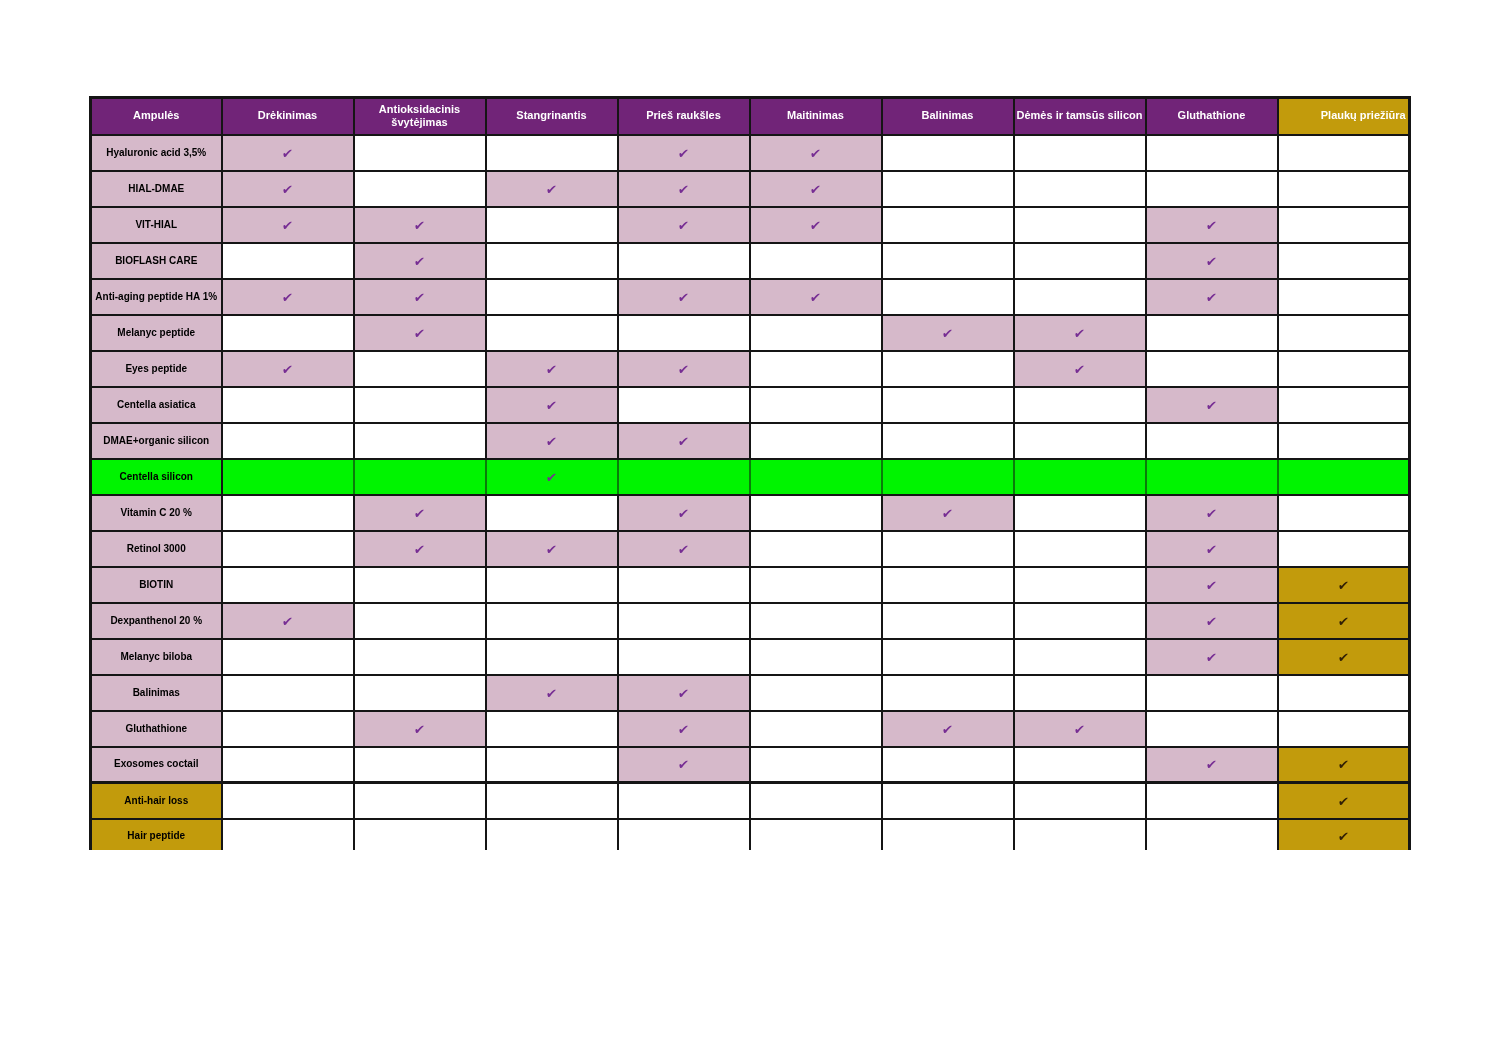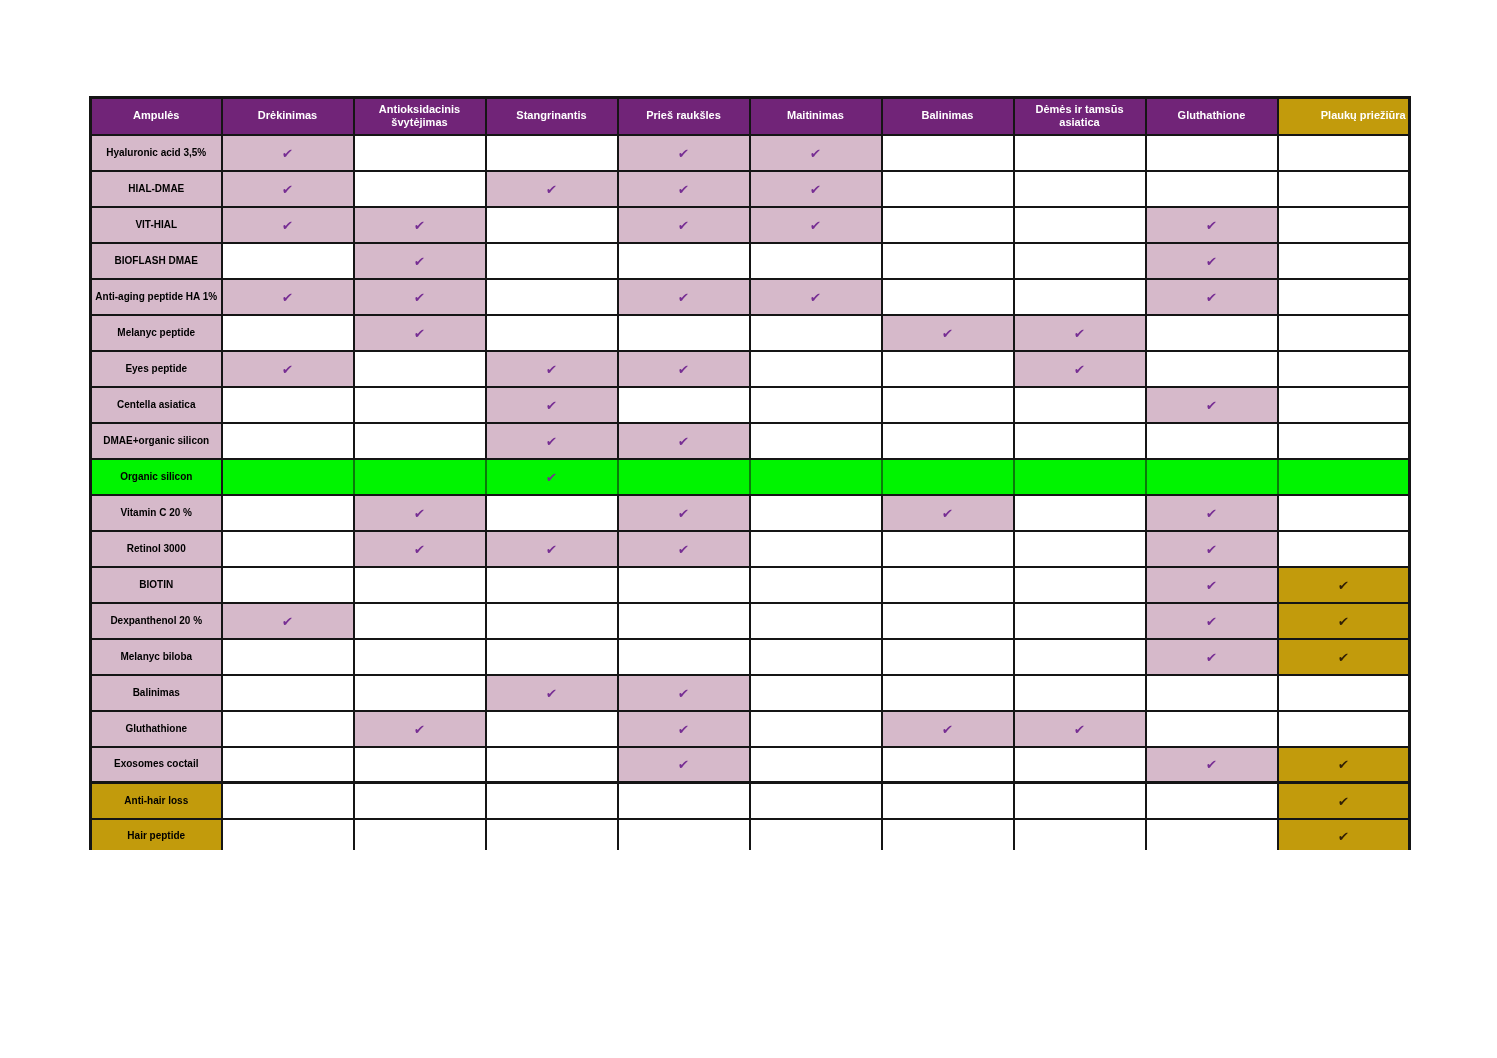--- a/index.html
+++ b/index.html
@@ -115,21 +115,21 @@
       </colgroup>
     <thead>
       <tr>
           <th class="col-header label-col">Ampulės</th>
           <th class="col-header">Drėkinimas</th>
           <th class="col-header">Antioksidacinis švytėjimas</th>
           <th class="col-header">Stangrinantis</th>
           <th class="col-header">Prieš raukšles</th>
           <th class="col-header">Maitinimas</th>
           <th class="col-header">Balinimas</th>
-          <th class="col-header">Dėmės ir tamsūs asiatica</th>
+          <th class="col-header">Dėmės ir tamsūs silicon</th>
           <th class="col-header">Gluthathione</th>
           <th class="col-header gold-header">Plaukų priežiūra</th>
         </tr>
     </thead>
     <tbody>
         <tr class="pink-row">
           <td class="label-cell">Hyaluronic acid 3,5%</td>
           <td class="check-cell pink-cell"><span class="check">✔</span></td>
           <td class="check-cell"></td>
           <td class="check-cell"></td>
@@ -158,21 +158,21 @@
           <td class="check-cell pink-cell"><span class="check">✔</span></td>
           <td class="check-cell"></td>
           <td class="check-cell pink-cell"><span class="check">✔</span></td>
           <td class="check-cell pink-cell"><span class="check">✔</span></td>
           <td class="check-cell"></td>
           <td class="check-cell"></td>
           <td class="check-cell pink-cell"><span class="check">✔</span></td>
           <td class="check-cell"></td>
         </tr>
         <tr class="pink-row">
-          <td class="label-cell">BIOFLASH DMAE</td>
+          <td class="label-cell">BIOFLASH CARE</td>
           <td class="check-cell"></td>
           <td class="check-cell pink-cell"><span class="check">✔</span></td>
           <td class="check-cell"></td>
           <td class="check-cell"></td>
           <td class="check-cell"></td>
           <td class="check-cell"></td>
           <td class="check-cell"></td>
           <td class="check-cell pink-cell"><span class="check">✔</span></td>
           <td class="check-cell"></td>
         </tr>
@@ -230,21 +230,21 @@
           <td class="check-cell"></td>
           <td class="check-cell pink-cell"><span class="check">✔</span></td>
           <td class="check-cell pink-cell"><span class="check">✔</span></td>
           <td class="check-cell"></td>
           <td class="check-cell"></td>
           <td class="check-cell"></td>
           <td class="check-cell"></td>
           <td class="check-cell"></td>
         </tr>
         <tr class="green">
-          <td class="label-cell">Organic silicon</td>
+          <td class="label-cell">Centella silicon</td>
           <td class="check-cell"></td>
           <td class="check-cell"></td>
           <td class="check-cell pink-cell"><span class="check">✔</span></td>
           <td class="check-cell"></td>
           <td class="check-cell"></td>
           <td class="check-cell"></td>
           <td class="check-cell"></td>
           <td class="check-cell"></td>
           <td class="check-cell"></td>
         </tr>

